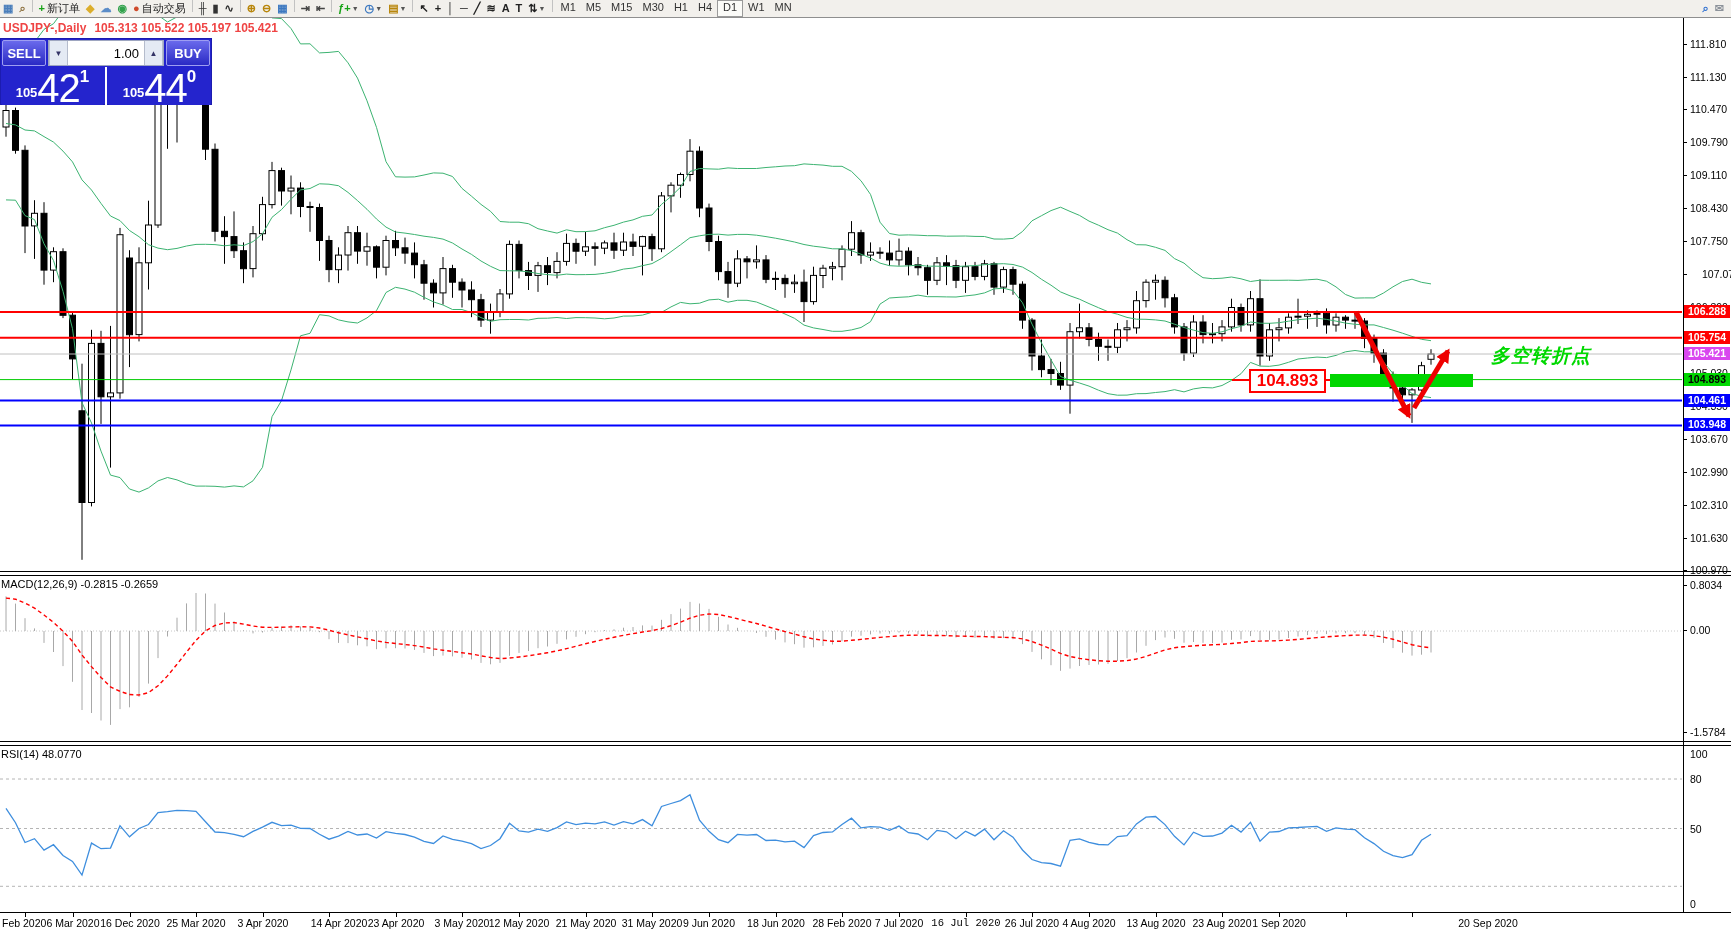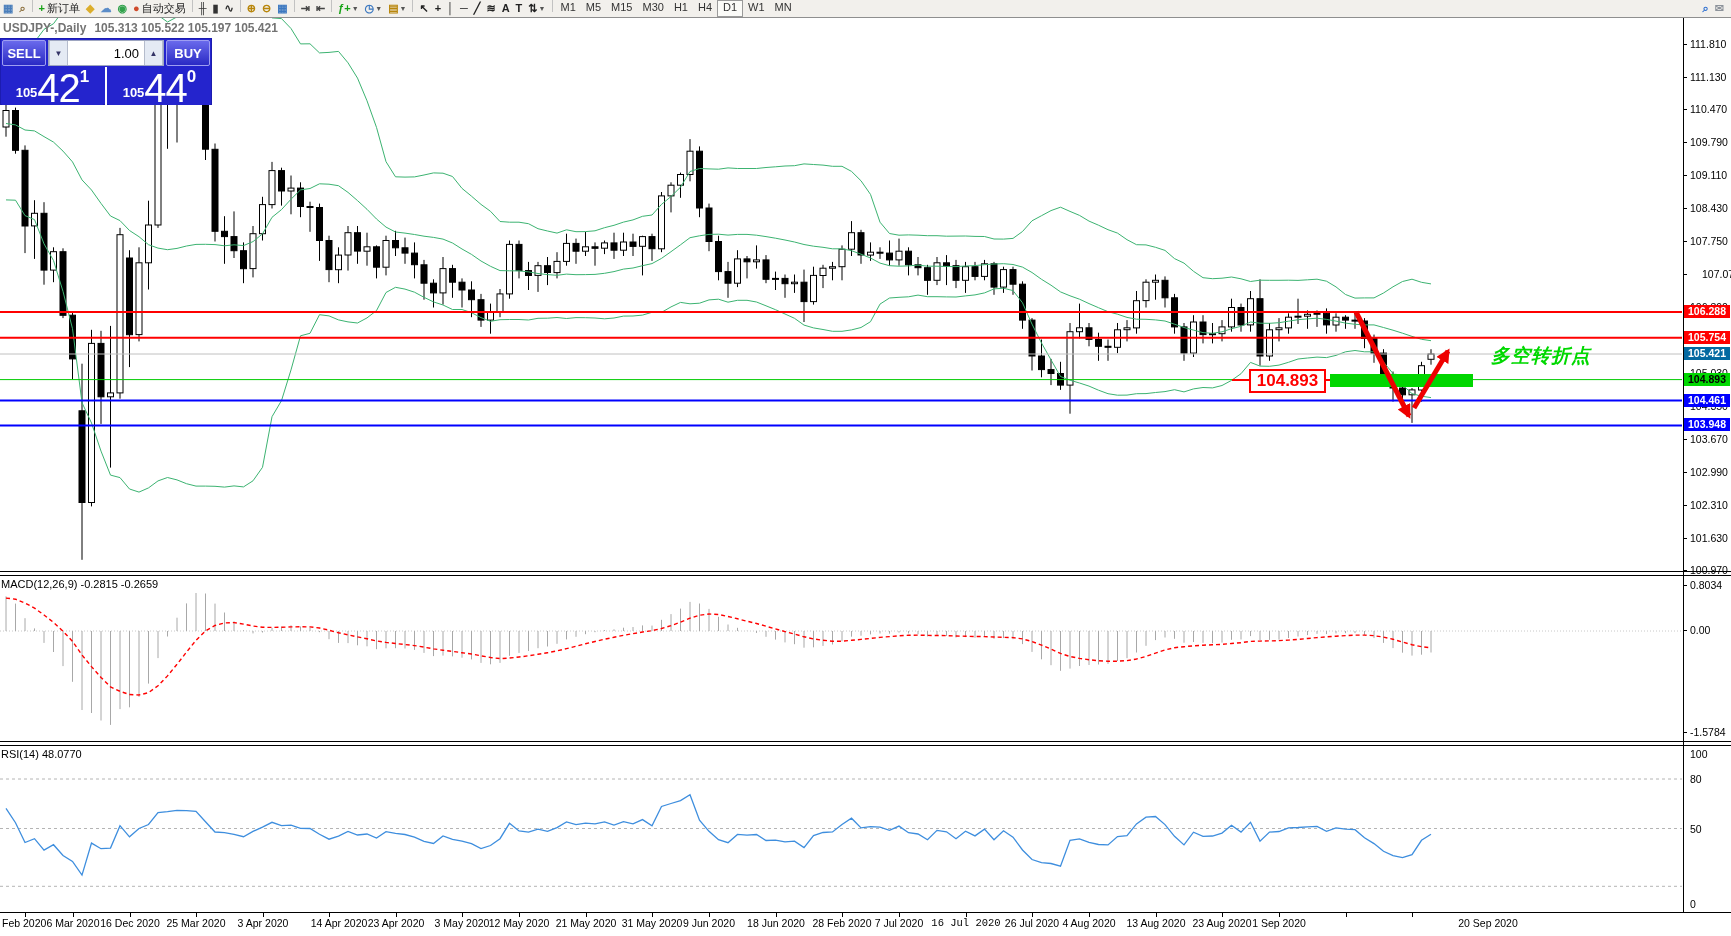--- a/index.html
+++ b/index.html
@@ -23,21 +23,21 @@
   #time-axis{position:absolute;left:0;top:912px;width:1731px;height:24px;border-top:1px solid #000;
              background:#fff;z-index:9;}
   .date-label{position:absolute;top:4px;font-size:10.5px;color:#000;}
   .time-tick{position:absolute;top:0;width:1px;height:4px;background:#000;}
   .price-tick{position:absolute;width:4px;height:1px;background:#000;left:1683px;z-index:10;}
   .tick-label{position:absolute;left:1690px;font-size:10.5px;color:#000;z-index:10;}
   .axis-price-label{position:absolute;left:1684px;width:46px;height:13px;font-size:10.5px;font-weight:600;
                     text-align:center;line-height:13px;z-index:12;}
   svg{position:absolute;left:0;}
   
-  #symbol-title{position:absolute;left:3px;top:21px;font-size:12px;color:#737373;font-weight:600;z-index:20;}
+  #symbol-title{position:absolute;left:3px;top:21px;font-size:12px;color:#ef4444;font-weight:600;z-index:20;}
   #symbol-title .ohlc{font-weight:600;margin-left:8px;}
   #macd-label{position:absolute;left:1px;top:578px;font-size:11px;color:#000;z-index:20;}
   #rsi-label{position:absolute;left:1px;top:748px;font-size:11px;color:#000;z-index:20;}
   #turning-point{position:absolute;left:1491px;top:343px;font-size:19px;font-weight:bold;font-style:italic;
                  color:#00d800;z-index:22;letter-spacing:1px;}
   #price-callout{position:absolute;left:1249px;top:369px;width:73px;height:20px;border:2px solid #ff0000;
                  background:#fff;color:#ff0000;font-size:17px;font-weight:bold;text-align:center;
                  line-height:20px;z-index:22;}
   
   #trade-panel{position:absolute;left:0;top:38px;width:212px;height:67px;background:#2424cd;z-index:25;
@@ -733,21 +733,21 @@
 <div class="price-tick" style="top: 472px;"></div>
 <div class="tick-label" style="top: 466px;">102.990</div>
 <div class="price-tick" style="top: 505px;"></div>
 <div class="tick-label" style="top: 499px;">102.310</div>
 <div class="price-tick" style="top: 538px;"></div>
 <div class="tick-label" style="top: 532px;">101.630</div>
 <div class="price-tick" style="top: 570px;"></div>
 <div class="tick-label" style="top: 564px;">100.970</div>
 <div class="axis-price-label" style="top: 305px; background: rgb(255, 0, 0); color: rgb(255, 255, 255);">106.288</div>
 <div class="axis-price-label" style="top: 331px; background: rgb(255, 0, 0); color: rgb(255, 255, 255);">105.754</div>
-<div class="axis-price-label" style="top: 347px; background: #0369a1; color: rgb(255, 255, 255);">105.421</div>
+<div class="axis-price-label" style="top: 347px; background: #d946ef; color: rgb(255, 255, 255);">105.421</div>
 <div class="axis-price-label" style="top: 373px; background: rgb(0, 216, 0); color: rgb(0, 0, 0);">104.893</div>
 <div class="axis-price-label" style="top: 394px; background: rgb(0, 0, 255); color: rgb(255, 255, 255);">104.461</div>
 <div class="axis-price-label" style="top: 418px; background: rgb(0, 0, 255); color: rgb(255, 255, 255);">103.948</div>
 <div class="price-tick" style="top: 585px;"></div>
 <div class="tick-label" style="top: 579px;">0.8034</div>
 <div class="price-tick" style="top: 630px;"></div>
 <div class="tick-label" style="top: 624px;">0.00</div>
 <div class="price-tick" style="top: 732px;"></div>
 <div class="tick-label" style="top: 726px;">-1.5784</div>
 <div class="tick-label" style="top: 748px;">100</div>

